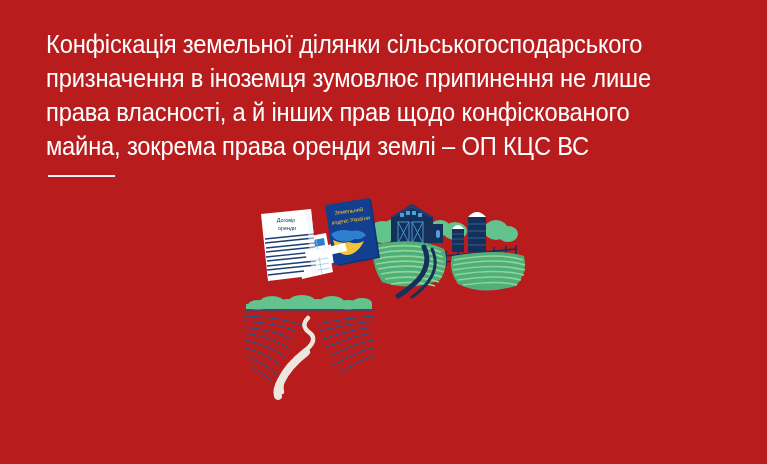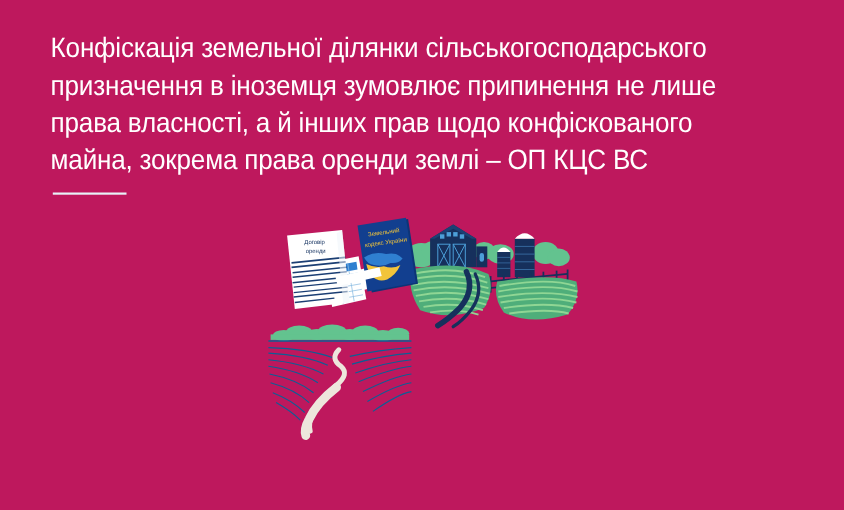--- a/index.html
+++ b/index.html
@@ -10,21 +10,21 @@
   body {
     width: 767px;
     height: 464px;
     overflow: hidden;
     font-family: "Liberation Sans", sans-serif;
   }
   .banner {
     position: relative;
     width: 767px;
     height: 464px;
-    background: #be185d;
+    background: #b91c1c;
     overflow: hidden;
   }
   .headline {
     position: absolute;
     left: 46px;
     top: 27px;
     width: 678px;
     margin: 0;
     color: #ffffff;
     font-family: "Liberation Sans", sans-serif;

